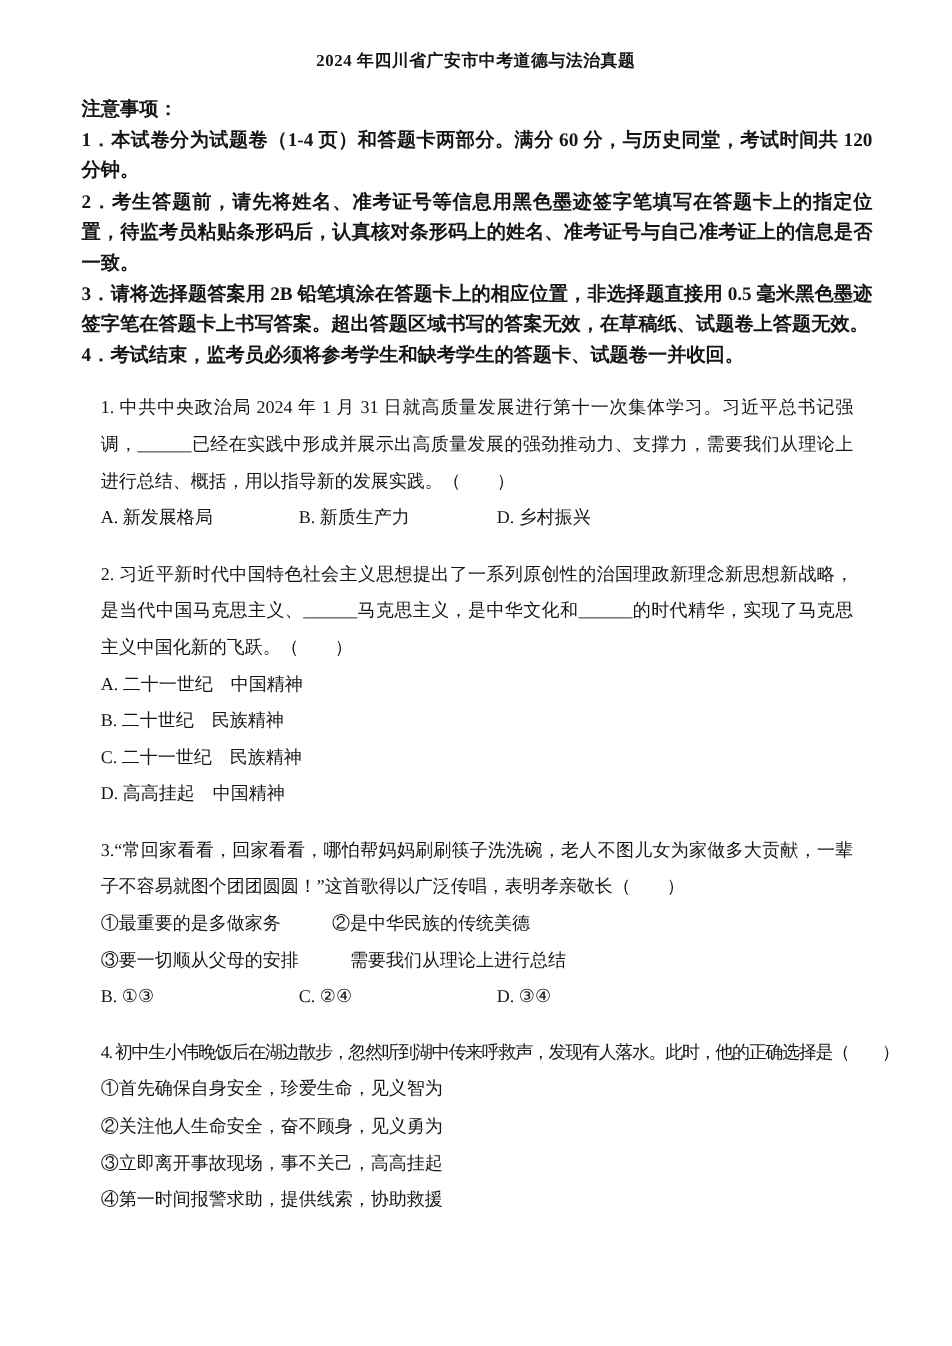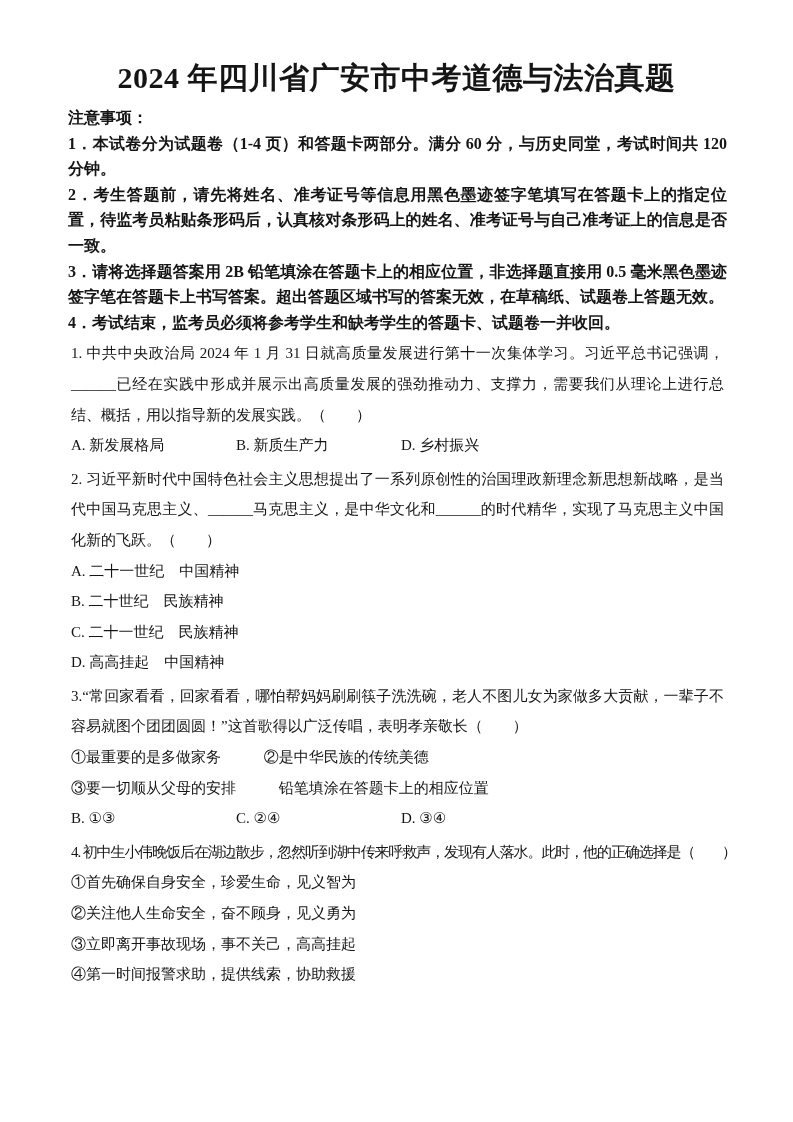--- a/index.html
+++ b/index.html
@@ -14,23 +14,23 @@
     background: #ffffff;
     color: #151515;
     font-family: "Liberation Serif", "DejaVu Serif", serif;
     overflow: hidden;
   }
   .content {
     padding: 0 66px 0 68px; 
   }
   .title {
     margin: 0;
-    padding-top: 62px;
+    padding-top: 36px;
     text-align: center;
-    font-size: 30px;
+    font-size: 14px;
     font-weight: 700;
     line-height: 32px;
     letter-spacing: 0.5px;
   }
   .notice {
     margin-top: 11px;
     font-size: 16px;
     font-weight: 700;
     line-height: 25.6px;
     text-align: justify;
@@ -41,21 +41,21 @@
     font-size: 16px;
     font-weight: 700;
     line-height: 25.6px;
   }
   .questions {
     font-size: 15px;
     line-height: 30.6px;
     text-align: justify;
   }
   .questions p { margin: 0; }
-  .question { margin: 3px; }
+  .question { margin: 16px; }
   .stem { text-align: justify; }
   .stem.tight {
     white-space: nowrap;
     letter-spacing: -1.1px;
     text-align: left;
   }
   .opts-grid {
     display: grid;
     grid-template-columns: 165px 165px 165px auto;
   }
@@ -102,21 +102,21 @@
       </div>
 
       <div class="question">
         <p class="stem">3.“常回家看看，回家看看，哪怕帮妈妈刷刷筷子洗洗碗，老人不图儿女为家做多大贡献，一辈子不容易就图个团团圆圆！”这首歌得以广泛传唱，表明孝亲敬长（　　）</p>
         <div class="stmt-row">
           <span>①最重要的是多做家务</span>
           <span>②是中华民族的传统美德</span>
         </div>
         <div class="stmt-row">
           <span>③要一切顺从父母的安排</span>
-          <span>铅笔填涂在答题卡上的相应位置</span>
+          <span>需要我们从理论上进行总结</span>
         </div>
         <div class="opts-grid">
           <span>B. ①③</span>
           <span>C. ②④</span>
           <span>D. ③④</span>
         </div>
       </div>
 
       <div class="question">
         <p class="stem tight">4. 初中生小伟晚饭后在湖边散步，忽然听到湖中传来呼救声，发现有人落水。此时，他的正确选择是（　　）</p>

